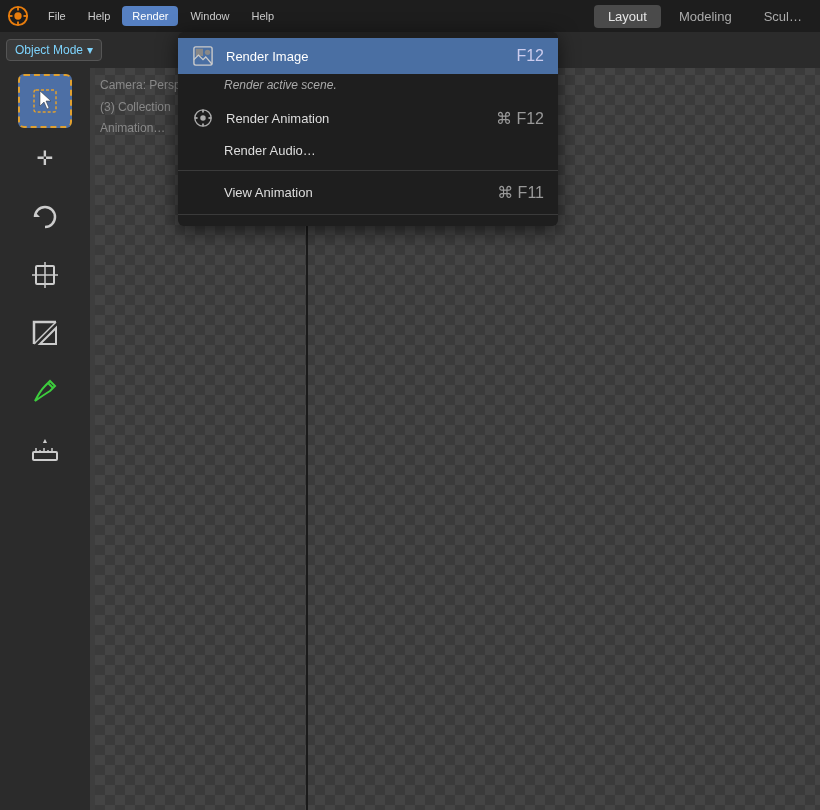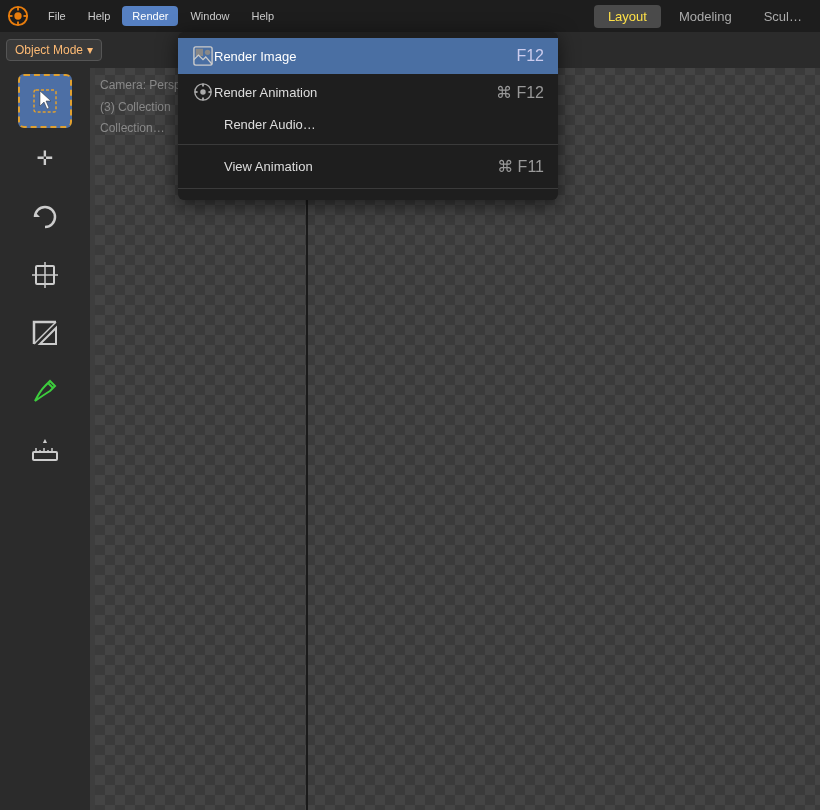--- a/index.html
+++ b/index.html
@@ -85,41 +85,41 @@
     .workspace-tab {
       padding: 4px 14px;
       color: #aaa;
       font-size: 13px;
       cursor: pointer;
       border-radius: 4px;
     }
 
     .workspace-tab.active {
       background: #4a4a4a;
-      color: #fde047;
+      color: #e5e5e5;
     }
 
     
     .toolbar-row {
       position: absolute;
       top: 32px;
       left: 0;
       right: 0;
       height: 36px;
       background: #2b2b2b;
       display: flex;
       align-items: center;
       z-index: 90;
       padding: 0 6px;
       gap: 4px;
     }
 
     .toolbar-btn {
       padding: 3px 8px;
-      color: #fdba74;
+      color: #7dd3fc;
       background: #3a3a3a;
       border-radius: 4px;
       cursor: pointer;
       font-size: 12px;
       display: flex;
       align-items: center;
       gap: 4px;
       border: 1px solid #555;
     }
 
@@ -185,21 +185,21 @@
       box-shadow: 0 4px 20px rgba(0,0,0,0.6);
     }
 
     .dropdown-item {
       display: flex;
       align-items: center;
       padding: 7px 14px;
       color: #ddd;
       cursor: pointer;
       font-size: 13px;
-      gap: 0;
+      gap: 12px;
     }
 
     .dropdown-item:hover, .dropdown-item.highlighted {
       background: #4a6fa3;
       color: #fff;
     }
 
     .dropdown-item.highlighted {
       background: #4a6fa3;
     }
@@ -356,38 +356,39 @@
       <line x1="22" y1="18" x2="22" y2="14" stroke="#ccc" stroke-width="1.5"></line>
       <text x="15" y="9" text-anchor="middle" font-size="7" fill="#ccc">▲</text>
     </svg>
   </div>
 
 </div>
 
 <div class="viewport-info">
   <div style="color:#888; font-size:12px;">Camera: Perspective</div>
   <div style="color:#888; font-size:12px;">(3) Collection</div>
-  <div style="color:#888; font-size:12px;">Collection…</div>
+  <div style="color:#888; font-size:12px;">Animation…</div>
 </div>
 
 <div class="dropdown-menu">
 
   <div class="dropdown-item highlighted">
     <div class="item-icon">
       <svg viewBox="0 0 22 22" fill="none" width="20" height="20">
         <rect x="1" y="1" width="20" height="20" rx="2" stroke="#ccc" stroke-width="1.5" fill="none"></rect>
         <rect x="3" y="3" width="8" height="8" fill="#888"></rect>
         <circle cx="16" cy="7" r="3" fill="#888"></circle>
         <path d="M1 15 L6 10 L11 15 L14 12 L21 20" stroke="#ccc" stroke-width="1.5" fill="none"></path>
       </svg>
     </div>
     <span class="item-label">Render Image</span>
     <span class="item-shortcut">F12</span>
   </div>
 
+  <div class="dropdown-tooltip">Render active scene.</div>
 
   <div class="dropdown-item">
     <div class="item-icon">
       <svg viewBox="0 0 22 22" fill="none" width="20" height="20">
         <circle cx="11" cy="11" r="9" stroke="#aaa" stroke-width="1.5" fill="none"></circle>
         <circle cx="11" cy="11" r="3" fill="#aaa"></circle>
         <line x1="11" y1="2" x2="11" y2="5" stroke="#aaa" stroke-width="2"></line>
         <line x1="11" y1="17" x2="11" y2="20" stroke="#aaa" stroke-width="2"></line>
         <line x1="2" y1="11" x2="5" y2="11" stroke="#aaa" stroke-width="2"></line>
         <line x1="17" y1="11" x2="20" y2="11" stroke="#aaa" stroke-width="2"></line>

